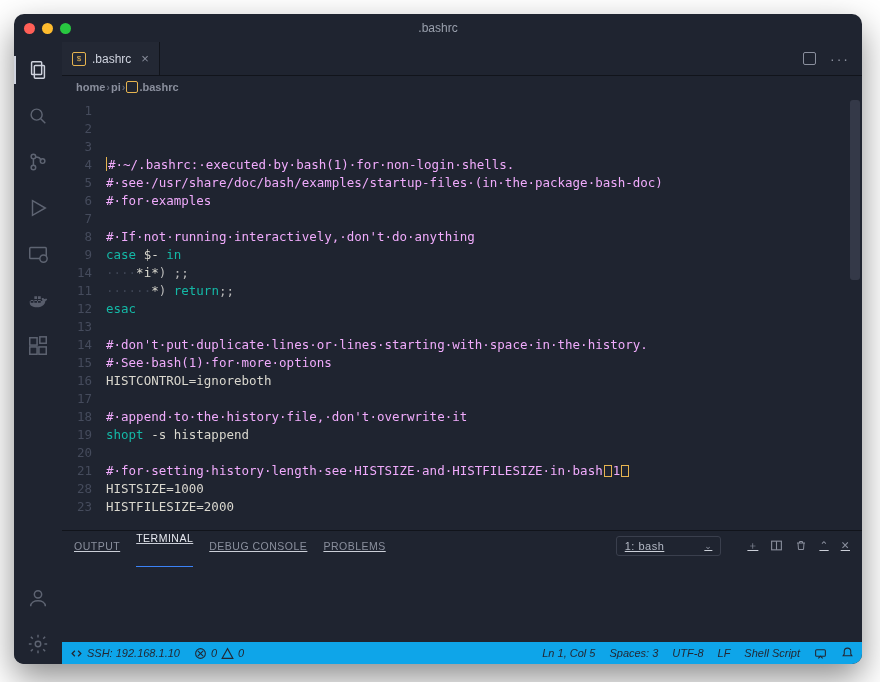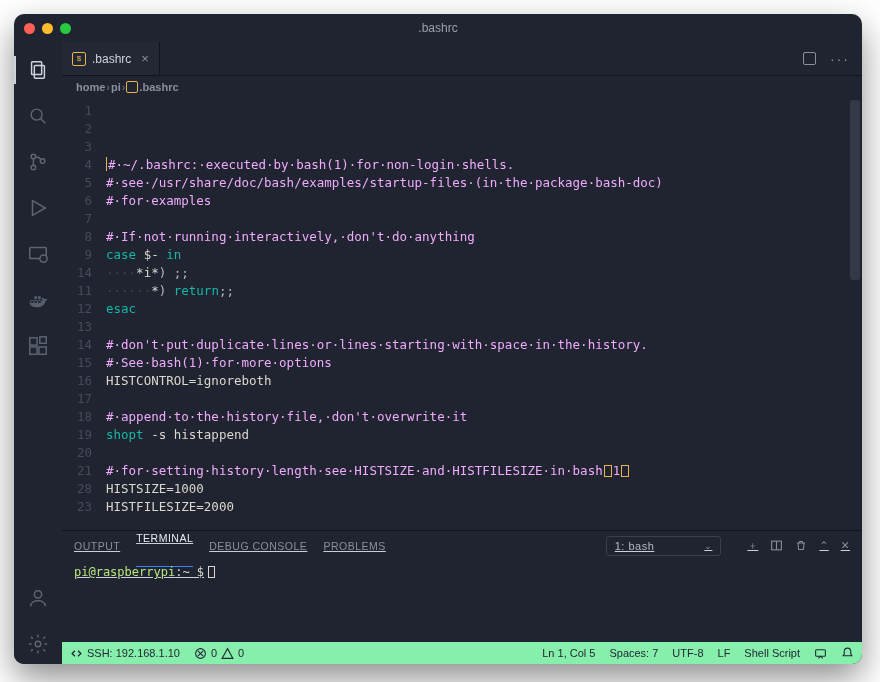--- a/index.html
+++ b/index.html
@@ -77,30 +77,30 @@
   .c-box{display:inline-block;border:1px solid #e6b450;width:8px;height:12px;vertical-align:-2px;margin:0 1px;}
   .cursor{display:inline-block;width:1px;height:14px;background:#e6b450;vertical-align:-2px;margin-right:1px;}
   .scrollbar{position:absolute;right:2px;top:2px;width:10px;height:180px;background:#3d4353;border-radius:3px;opacity:.7;}
 
   
   .panel{height:112px;border-top:1px solid #11141b;display:flex;flex-direction:column;text-decoration:underline;}
   .panel-tabs{height:30px;display:flex;align-items:center;gap:16px;padding:0 12px;color:#8a8f9d;font-size:10.5px;letter-spacing:.5px;}
   .panel-tabs .pt{cursor:pointer;}
   .panel-tabs .pt.active{color:#e6e8ef;border-bottom:1px solid #3b82f6;padding-bottom:22px;margin-bottom:-7px;}
   .panel-tabs .sp{flex:1;}
-  .term-select{display:flex;align-items:center;gap:50px;border:1px solid #3a3f4d;border-radius:3px;height:20px;padding:0 8px;font-size:11px;color:#b3b8c4;}
+  .term-select{display:flex;align-items:center;gap:40px;border:1px solid #3a3f4d;border-radius:3px;height:20px;padding:0 8px;font-size:11px;color:#b3b8c4;}
   .term-select .chev{font-size:9px;color:#8a8f9d;}
   .panel-actions{display:flex;gap:12px;color:#8a8f9d;margin-left:10px;}
   .panel-actions span{cursor:pointer;}
   .terminal{flex:1;padding:4px 12px;font-family:"SF Mono",Menlo,Consolas,monospace;font-size:12px;color:#d9d7ce;}
   .term-user{color:#bae67e;}
   .term-cursor{display:inline-block;border:1px solid #d9d7ce;width:7px;height:12px;vertical-align:-2px;margin-left:4px;}
 
   
-  .status{height:22px;background:#86efac;color:#232834;display:flex;align-items:center;font-size:11px;padding:0 8px;gap:14px;}
+  .status{height:22px;background:#0ea5e9;color:#232834;display:flex;align-items:center;font-size:11px;padding:0 8px;gap:14px;font-style:italic;}
   .status .seg{display:flex;align-items:center;gap:4px;cursor:pointer;}
   .status .sp{flex:1;}
   .status svg{width:13px;height:13px;}
 </style>
 </head>
 <body>
 
 <div class="window">
 
   <div class="titlebar">
@@ -247,23 +247,20 @@
                   <rect x="3" y="4" width="18" height="16"></rect>
                   <line x1="12" y1="4" x2="12" y2="20"></line>
                 </svg></span>
             <span><svg width="12" height="13" viewBox="0 0 24 24" fill="none" stroke="currentColor" stroke-width="2">
                   <path d="M4 7h16M9 7V4h6v3M6 7l1 13h10l1-13"></path>
                 </svg></span>
             <span>⌃</span>
             <span>✕</span>
           </div>
         </div>
-        <div class="terminal">
-          <span class="term-user">pi@raspberrypi</span><span>:~ $</span><span class="term-cursor"></span>
-        </div>
       </div>
 
       <div class="status">
         <div class="seg">
           <svg viewBox="0 0 24 24" fill="none" stroke="currentColor" stroke-width="2.4">
               <path d="M9 7l-5 5 5 5M15 7l5 5-5 5"></path>
             </svg>
           <span>SSH: 192.168.1.10</span>
         </div>
         <div class="seg">
@@ -273,21 +270,21 @@
               <line x1="17" y1="7" x2="7" y2="17"></line>
             </svg>
           <span>0</span>
           <svg viewBox="0 0 24 24" fill="none" stroke="currentColor" stroke-width="2">
               <path d="M12 3l10 18H2z"></path>
             </svg>
           <span>0</span>
         </div>
         <div class="sp"></div>
         <div class="seg">Ln 1, Col 5</div>
-        <div class="seg">Spaces: 7</div>
+        <div class="seg">Spaces: 3</div>
         <div class="seg">UTF-8</div>
         <div class="seg">LF</div>
         <div class="seg">Shell Script</div>
         <div class="seg">
             <svg viewBox="0 0 24 24" fill="none" stroke="currentColor" stroke-width="2">
               <rect x="3" y="5" width="18" height="12" rx="2"></rect>
               <path d="M8 21l4-4 4 4"></path>
             </svg>
           </div>
         <div class="seg">

